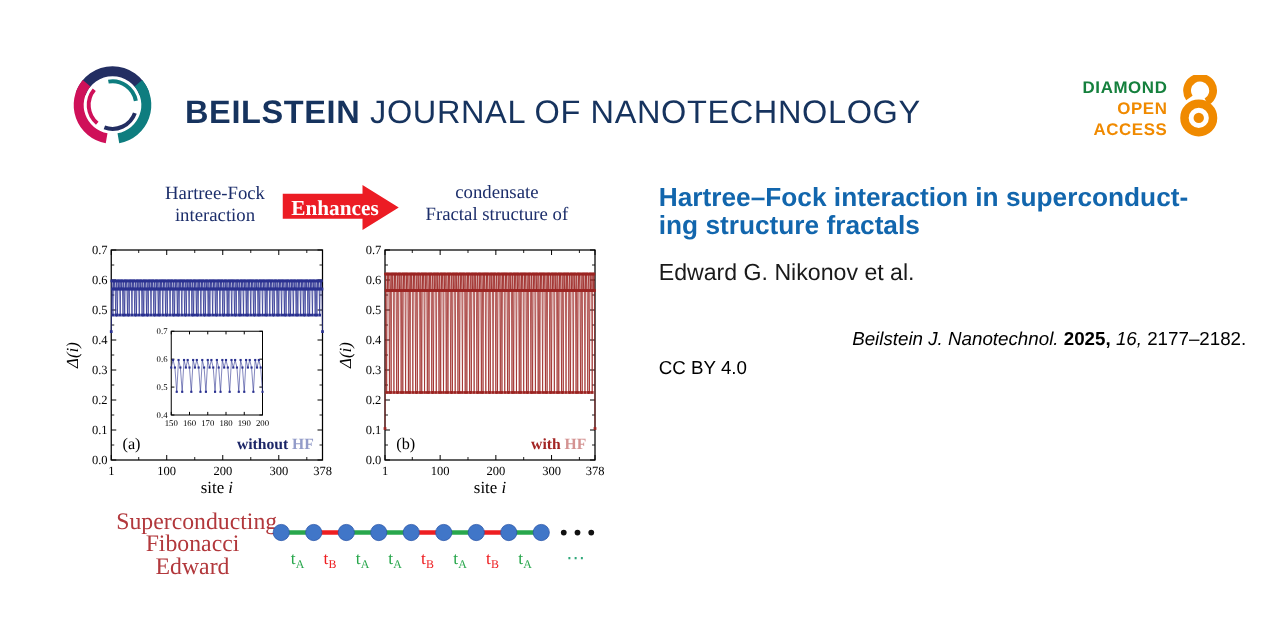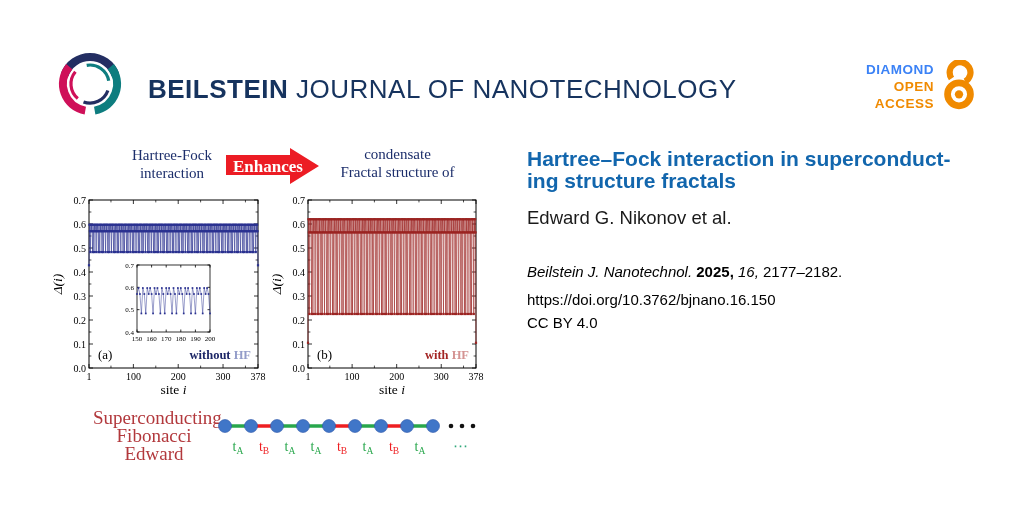--- a/index.html
+++ b/index.html
@@ -5,34 +5,34 @@
   html,body{margin:0;padding:0;}
   body{width:1024px;height:512px;position:relative;background:#fff;
        font-family:"Liberation Sans",sans-serif;overflow:hidden;}
   .abs{position:absolute;}
   
   #brand-text{left:148px;top:74px;font-size:26px;color:#16335e;letter-spacing:.5px;white-space:nowrap;}
   #brand-text b{font-weight:700;}
   #brand-text span.light{font-weight:300;}
   #badge{right:46px;top:60px;display:flex;align-items:center;gap:6px;}
   #badge .lines{text-align:right;font-weight:700;font-size:13.5px;line-height:17px;letter-spacing:.5px;}
-  #badge .gray{color:#3b82f6;}
+  #badge .gray{color:#15803d;}
   #badge .orange{color:#f08a00;}
   
   .fig-head{font-family:"Liberation Serif",serif;color:#1c2e6b;font-size:15px;line-height:17.5px;text-align:center;}
   #fig-head-left{left:110px;top:147px;width:124px;}
   #fig-head-right{left:320px;top:146px;width:155px;}
   
   #chain-label{left:93px;top:409px;width:122px;text-align:center;
     font-family:"Liberation Serif",serif;font-size:19px;line-height:18px;color:#b2383c;}
   
   #article{left:527px;top:148px;width:470px;}
   #article .title{color:#1266ad;font-weight:700;font-size:21px;line-height:22px;white-space:nowrap;cursor:pointer;}
   #article .authors{color:#1a1a1a;font-size:18.5px;margin-top:15px;}
-  #article .citation{color:#000;font-size:15px;margin-top:34px;}
+  #article .citation{color:#000;font-size:15px;margin-top:34px;text-align:right;}
   #article .citation .it{font-style:italic;}
   #article .citation .bd{font-weight:700;}
   #article .doi{color:#000;font-size:15px;margin-top:11px;}
   #article .license{color:#000;font-size:15px;margin-top:6px;}
   svg text{font-family:"Liberation Serif",serif;}
 </style>
 </head>
 <body>
 
 <svg class="abs" style="left:57px;top:51px" width="66" height="66" viewBox="0 0 66 66">
@@ -1097,15 +1097,14 @@
     <div>Hartree–Fock interaction in superconduct-</div>
     <div>ing structure fractals</div>
   </div>
   <div class="authors">Edward G. Nikonov et al.</div>
   <div class="citation">
     <span class="it">Beilstein J. Nanotechnol.</span>
     <span class="bd">2025,</span>
     <span class="it">16,</span>
     <span>2177–2182.</span>
   </div>
-  <div class="doi">https://doi.org/10.3762/bjnano.16.150</div>
   <div class="license">CC BY 4.0</div>
 </div>
 
 </body></html>

